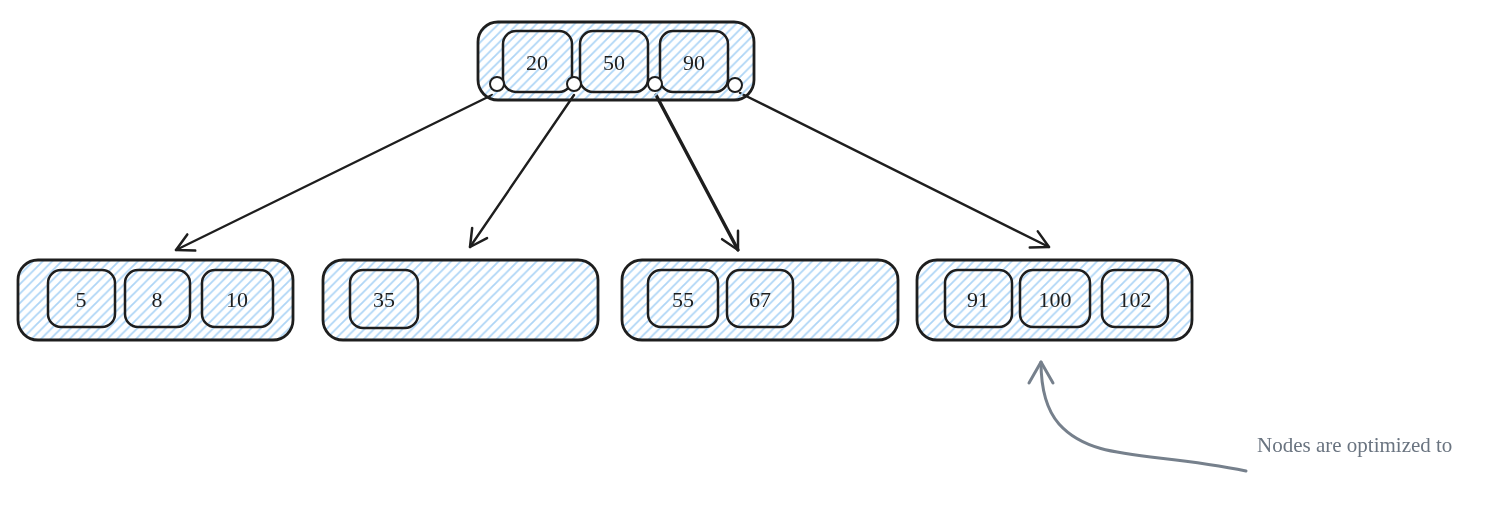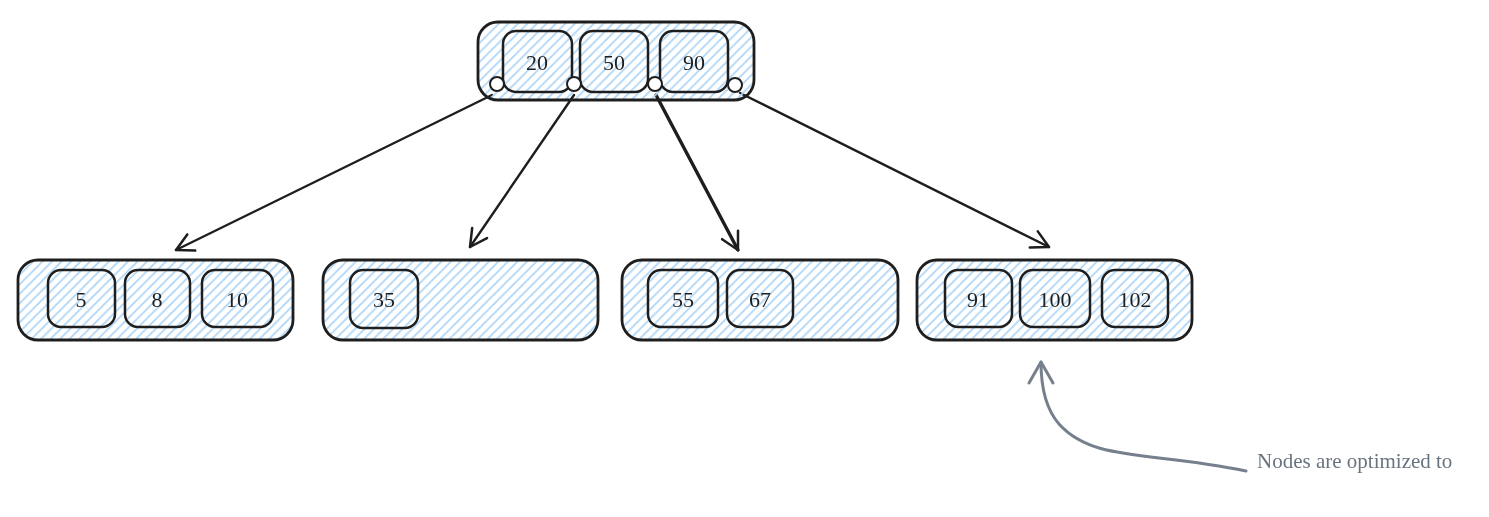--- a/index.html
+++ b/index.html
@@ -41,21 +41,21 @@
   .edge.thick { stroke-width: 3.4; }
   .note-arrow {
     fill: none;
     stroke: #76808c;
     stroke-width: 3;
     stroke-linecap: round;
   }
   .annotation {
     position: absolute;
     left: 1257px;
-    top: 447px;
+    top: 431px;
     color: #6a7480;
     font-size: 21px;
     line-height: 28px;
     white-space: nowrap;
   }
 </style>
 </head>
 <body>
 
 <div class="canvas">

